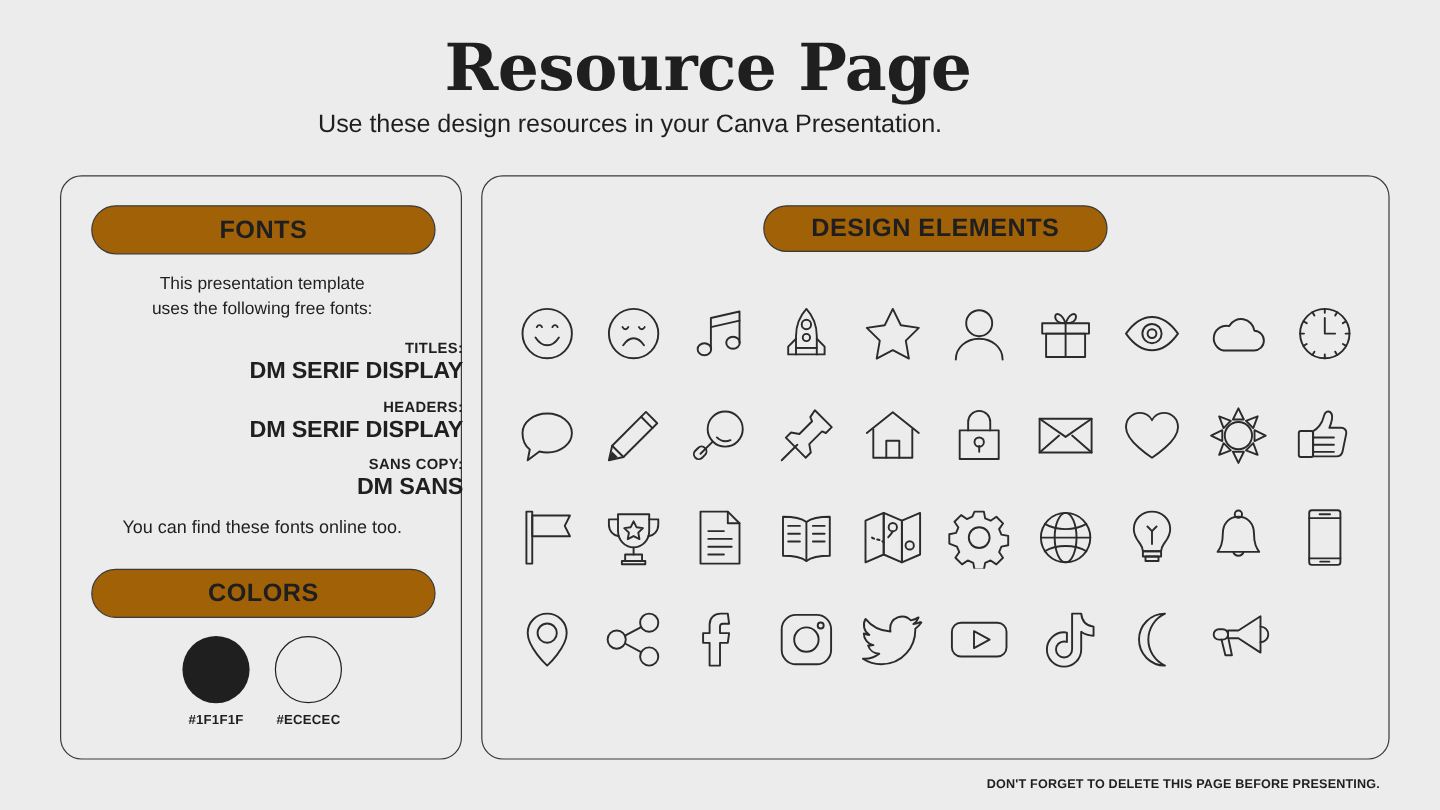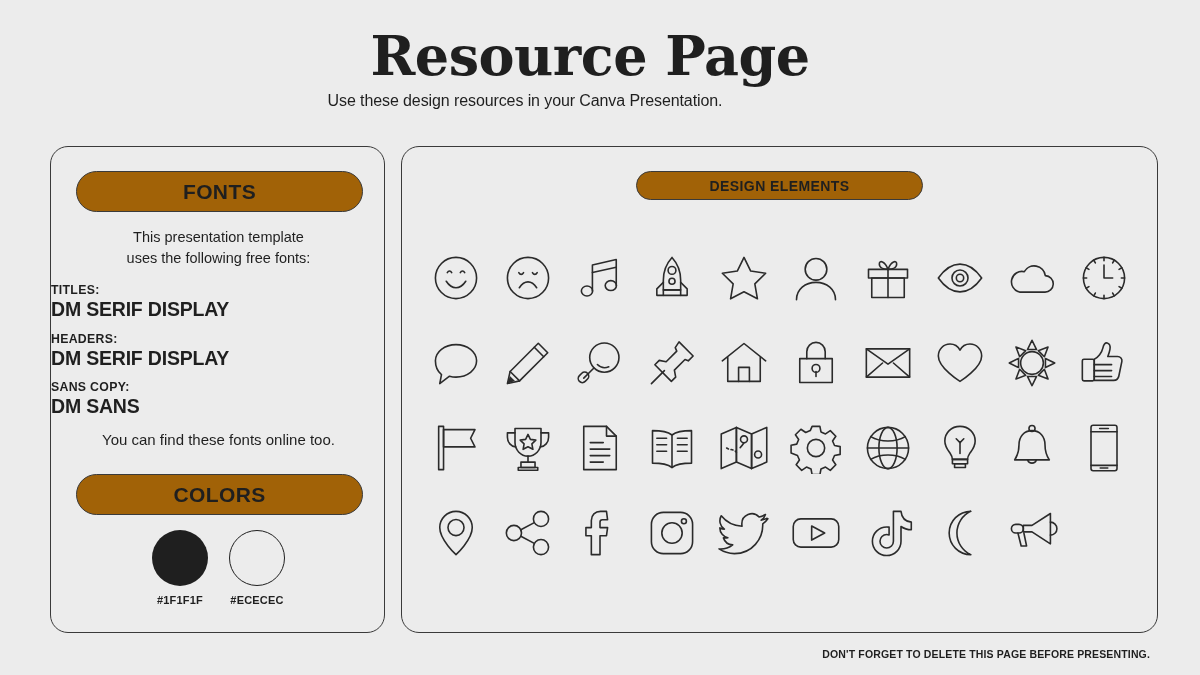--- a/index.html
+++ b/index.html
@@ -19,21 +19,21 @@
     font-family: "DejaVu Serif", "Liberation Serif", serif;
     font-weight: 700;
     font-size: 54px;
     letter-spacing: -0.5px;
     color: #1F1F1F;
     line-height: 1.05;
   }
   .page-subtitle {
     position: absolute; top: 92px; left: 0; width: 1050px;
     text-align: center;
-    font-size: 16px;
+    font-size: 21px;
     font-weight: 400;
     color: #1F1F1F;
     letter-spacing: -0.1px;
   }
 
   
   .panel {
     position: absolute;
     border: 1.6px solid #3a3a3a;
     border-radius: 18px;
@@ -47,28 +47,28 @@
     position: absolute;
     border: 1.6px solid #3a3a3a;
     border-radius: 22px;
     background: #a16207;
     display: flex; align-items: center; justify-content: center;
     font-weight: 700;
     letter-spacing: 0.4px;
   }
   .pill-fonts   { left: 25px;  top: 24px;  width: 287px; height: 41px; font-size: 21px; }
   .pill-colors  { left: 25px;  top: 327px; width: 287px; height: 41px; font-size: 21px; }
-  .pill-design  { left: 234px; top: 24px;  width: 287px; height: 29px; font-size: 14px; }
+  .pill-design  { left: 234px; top: 24px;  width: 287px; height: 39px; font-size: 21px; }
 
   
   .fonts-intro {
     position: absolute; left: 0; top: 80px; width: 335px;
     text-align: center; font-size: 14.5px; line-height: 1.45;
   }
-  .font-group { position: absolute; left: 0; width: 335px; text-align: left; }
+  .font-group { position: absolute; left: 0; width: 335px; text-align: right; }
   .fg1 { top: 136px; }
   .fg2 { top: 185px; }
   .fg3 { top: 233px; }
   .font-label {
     font-size: 12.3px; font-weight: 700; letter-spacing: 0.3px;
     margin-bottom: 1px;
   }
   .font-value {
     font-size: 19.5px; font-weight: 700; letter-spacing: -0.2px;
   }

